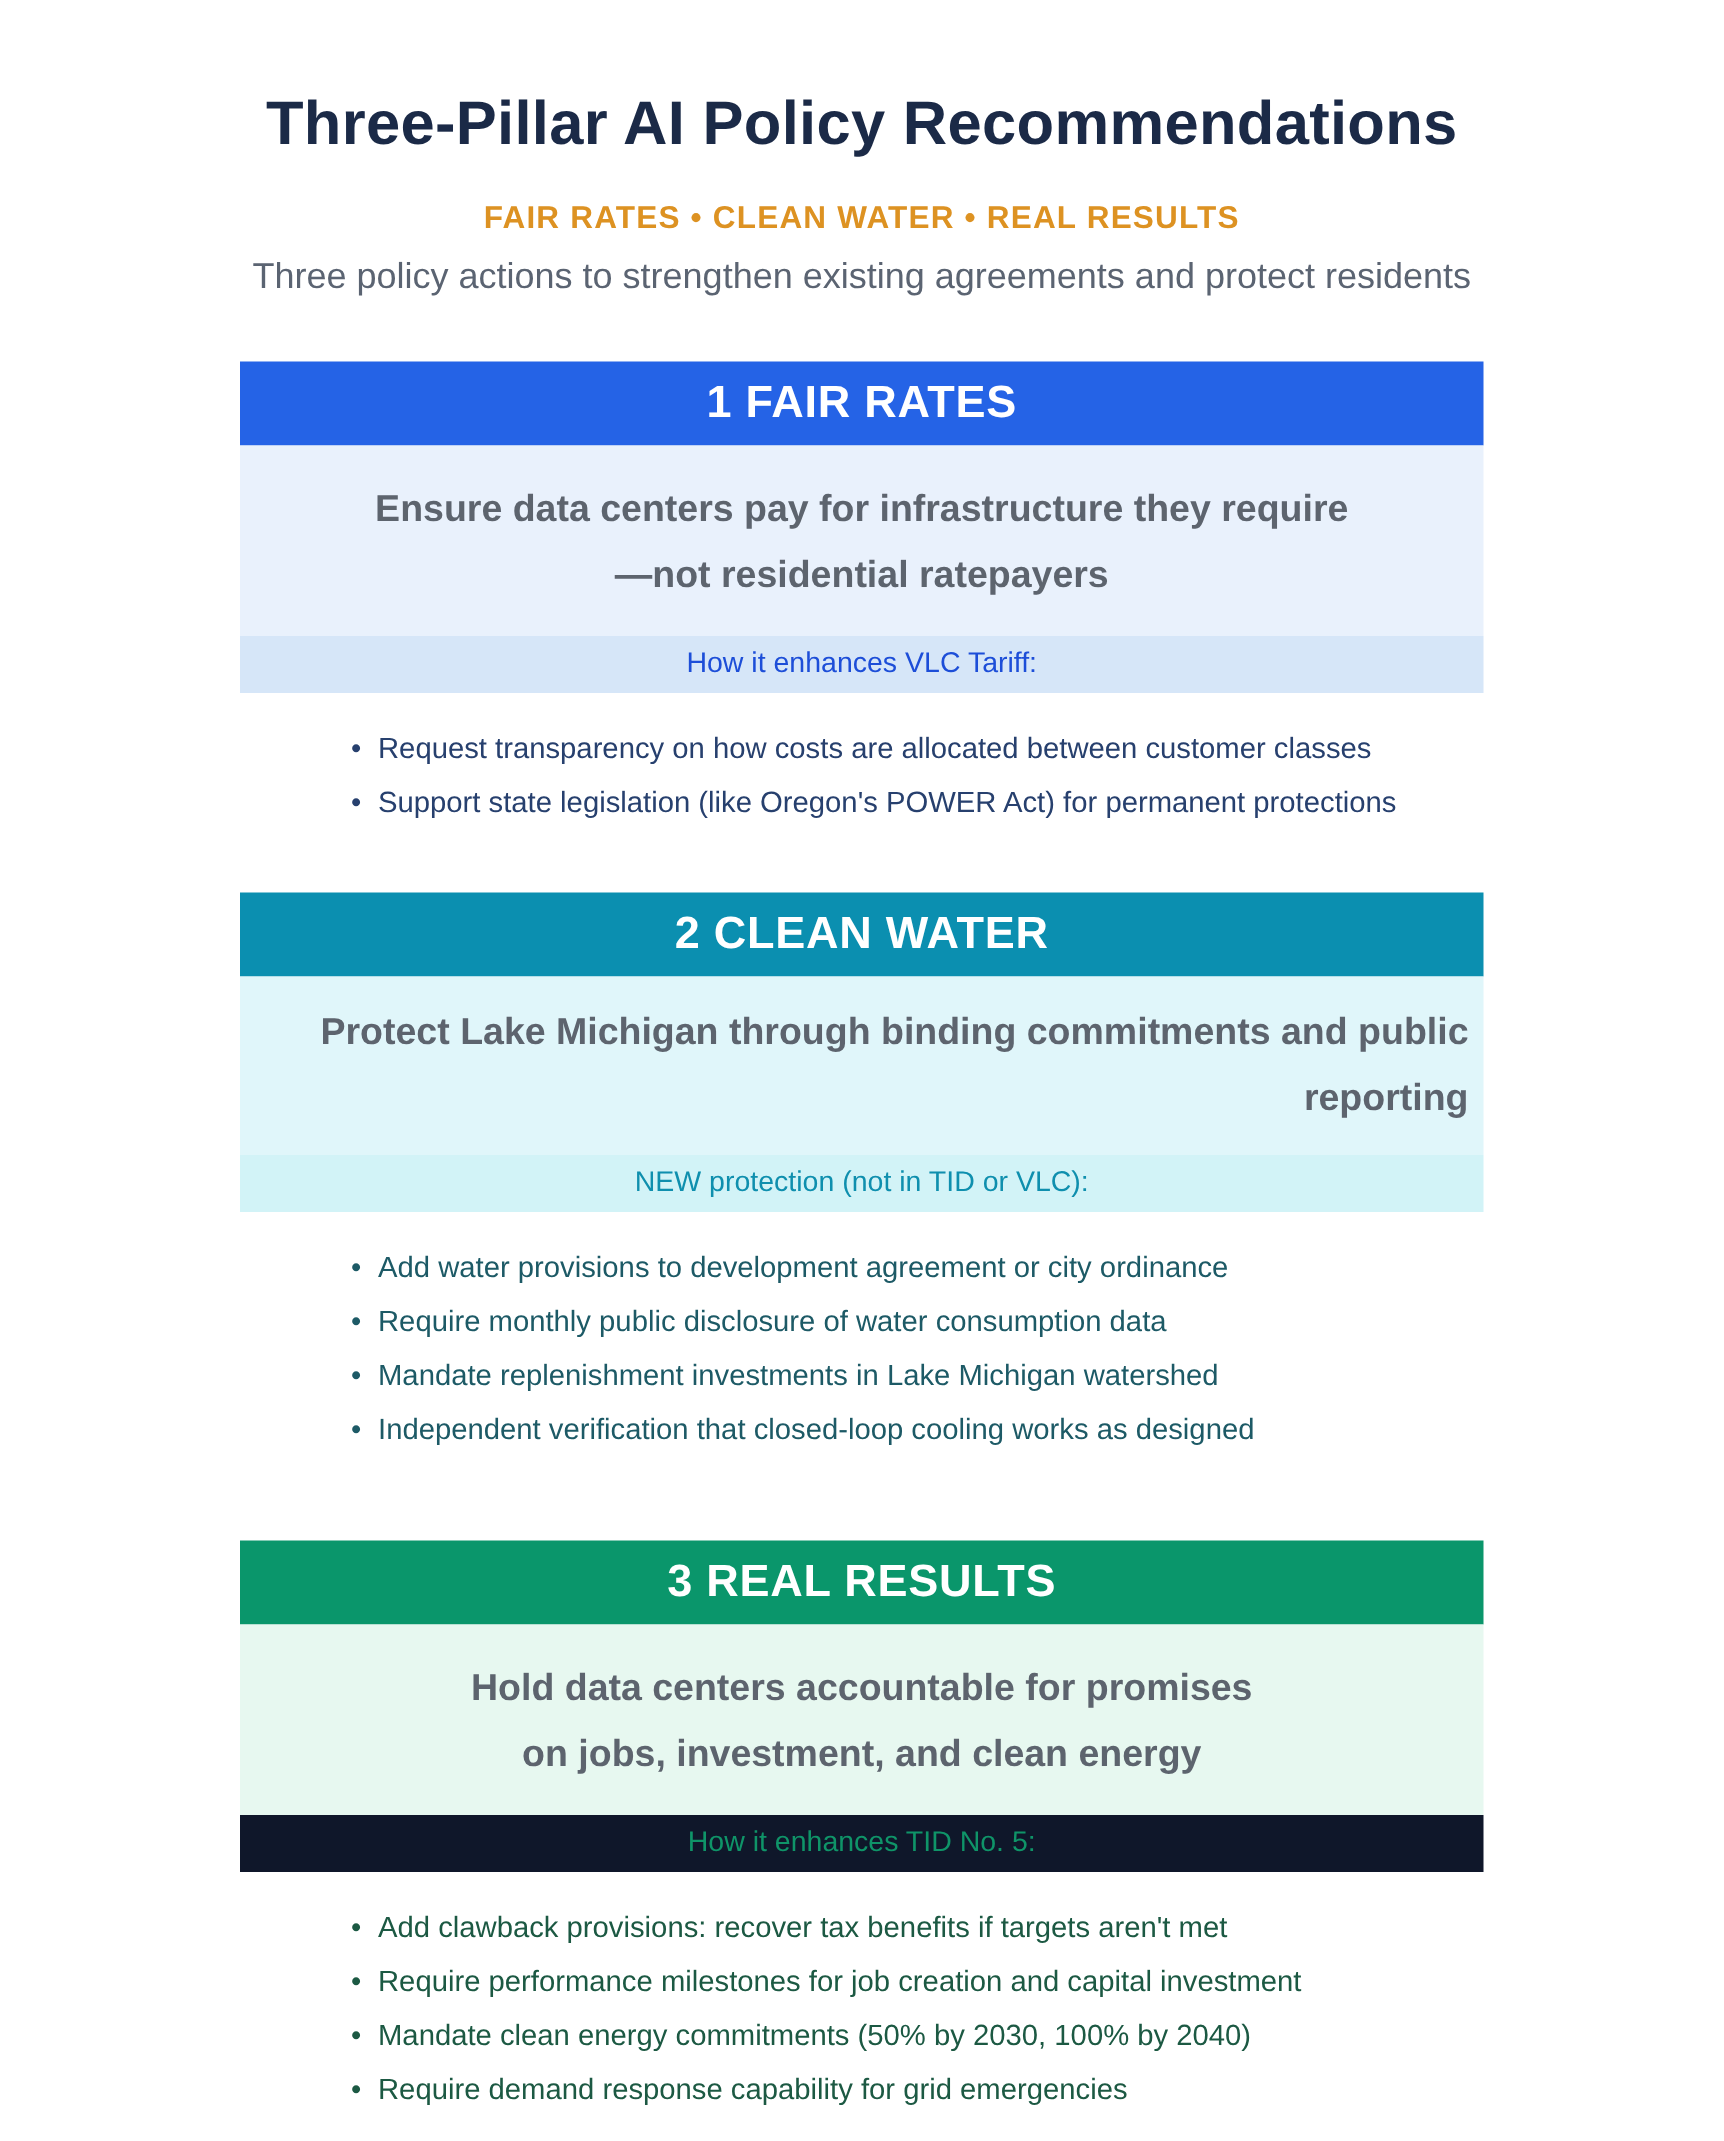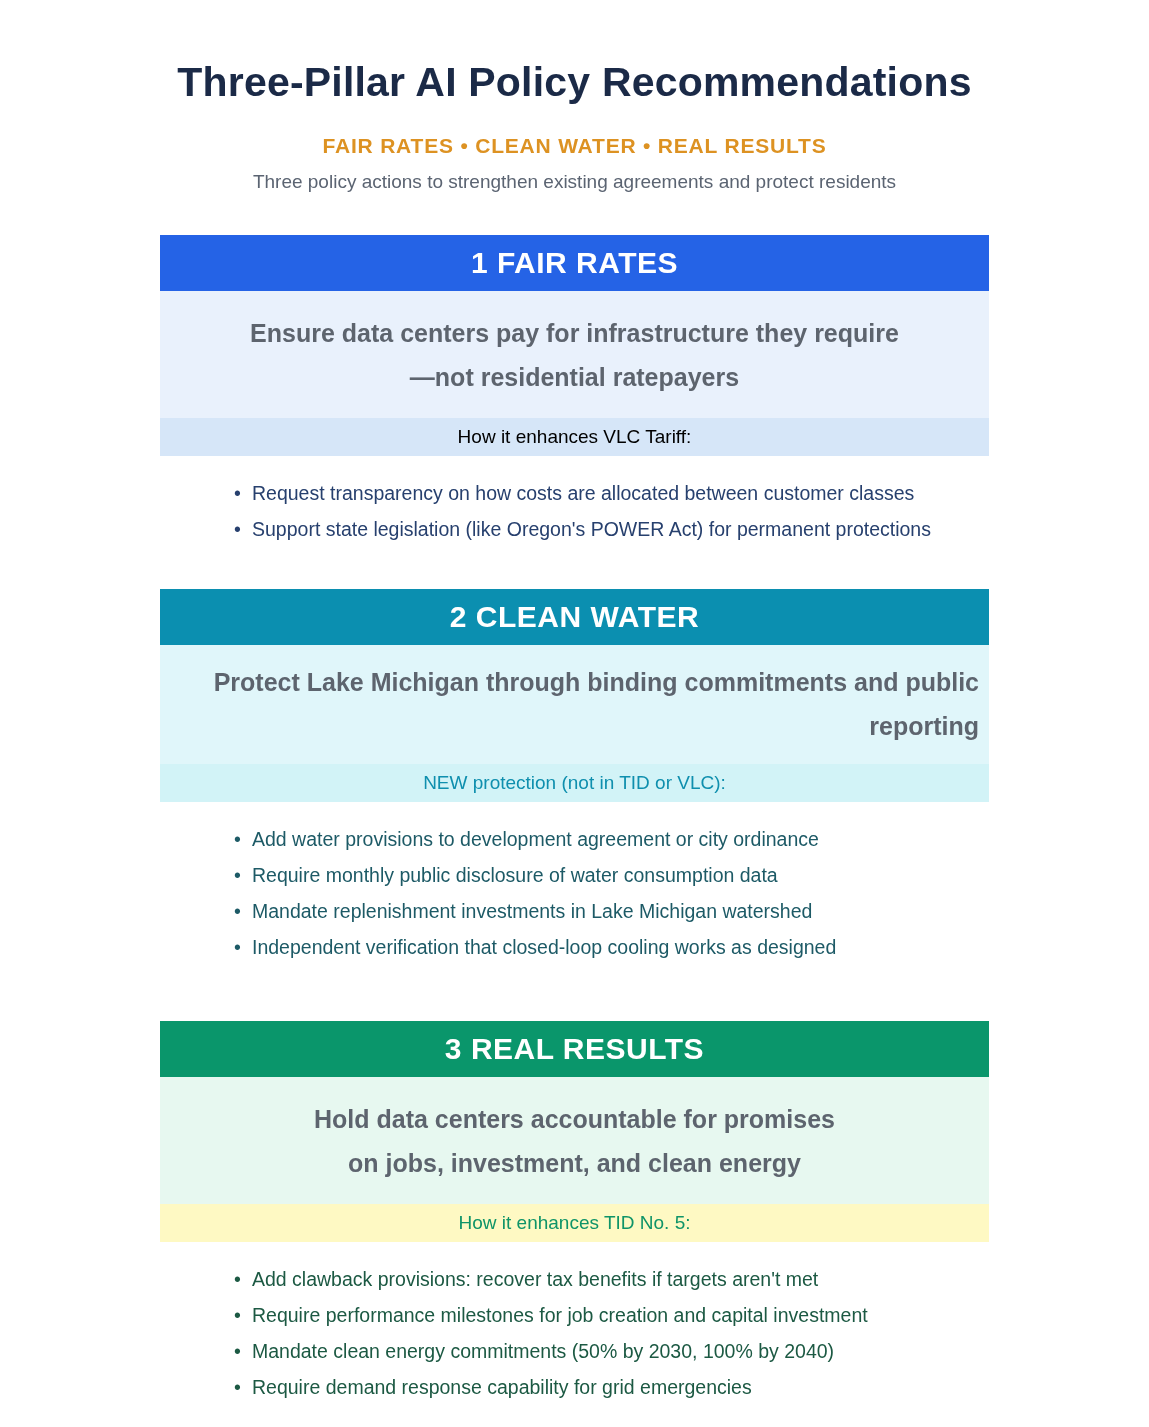--- a/index.html
+++ b/index.html
@@ -31,21 +31,21 @@
   }
   .doc-tagline {
     margin-top: 27px;
     font-size: 21px;
     font-weight: 600;
     letter-spacing: 0.8px;
     color: #dd9222;
   }
   .doc-subtitle {
     margin-top: 13px;
-    font-size: 19px;
+    font-size: 24px;
     color: #5b6472;
   }
   
   .sections {
     margin: 42px 55px 0 55px;
   }
   .section { margin-bottom: 0; }
   .section-header {
     height: 56px;
     display: flex;
@@ -88,33 +88,33 @@
   .section-bullets li:last-child { margin-bottom: 0; }
   .section-bullets li::before {
     content: "•";
     position: absolute;
     left: -18px;
     top: 0;
   }
   
   .sec1 .section-header { background: #2563e6; }
   .sec1 .section-summary { background: #e9f1fc; }
-  .sec1 .section-strip { background: #d6e6f8; color: #000000; }
+  .sec1 .section-strip { background: #d6e6f8; color: #1d4ed8; }
   .sec1 .section-bullets { color: #27406e; }
   .sec1 { margin-bottom: 24px; }
   
   .sec2 .section-header { background: #0b8fb0; }
   .sec2 .section-summary { background: #e0f6fa; }
   .sec2 .section-strip { background: #d2f3f7; color: #0f8fae; }
   .sec2 .section-bullets { color: #1d5a66; }
   .sec2 { margin-bottom: 38px; }
   
   .sec3 .section-header { background: #0a966b; }
   .sec3 .section-summary { background: #e7f8f0; }
-  .sec3 .section-strip { background: #fef9c3; color: #0f9468; }
+  .sec3 .section-strip { background: #0f172a; color: #0f9468; }
   .sec3 .section-bullets { color: #1c5943; }
 </style>
 </head>
 <body>
 
 <div class="page">
 
   <div class="doc-header">
     <h1 class="doc-title">Three-Pillar AI Policy Recommendations</h1>
     <div class="doc-tagline">FAIR RATES • CLEAN WATER • REAL RESULTS</div>

